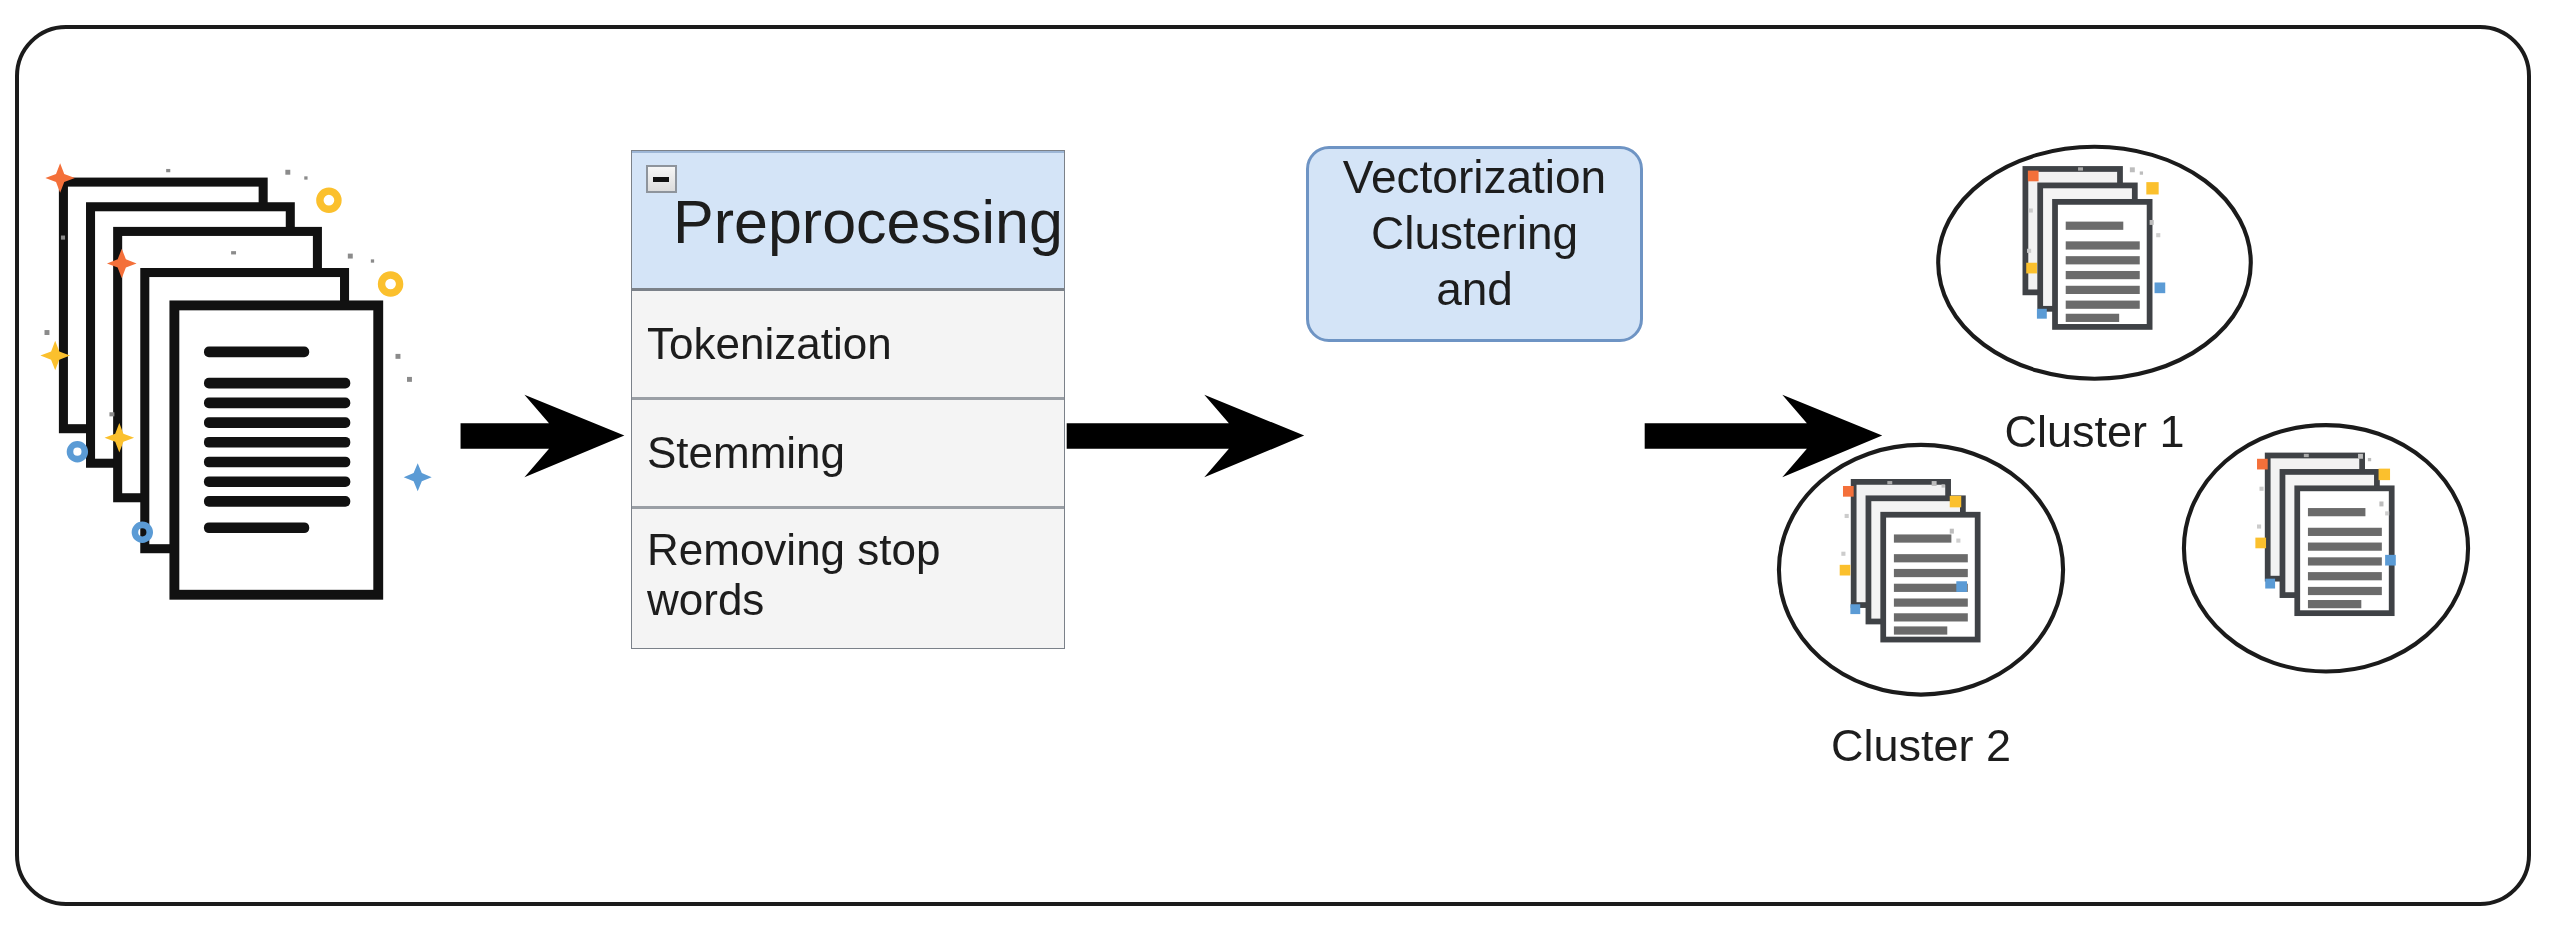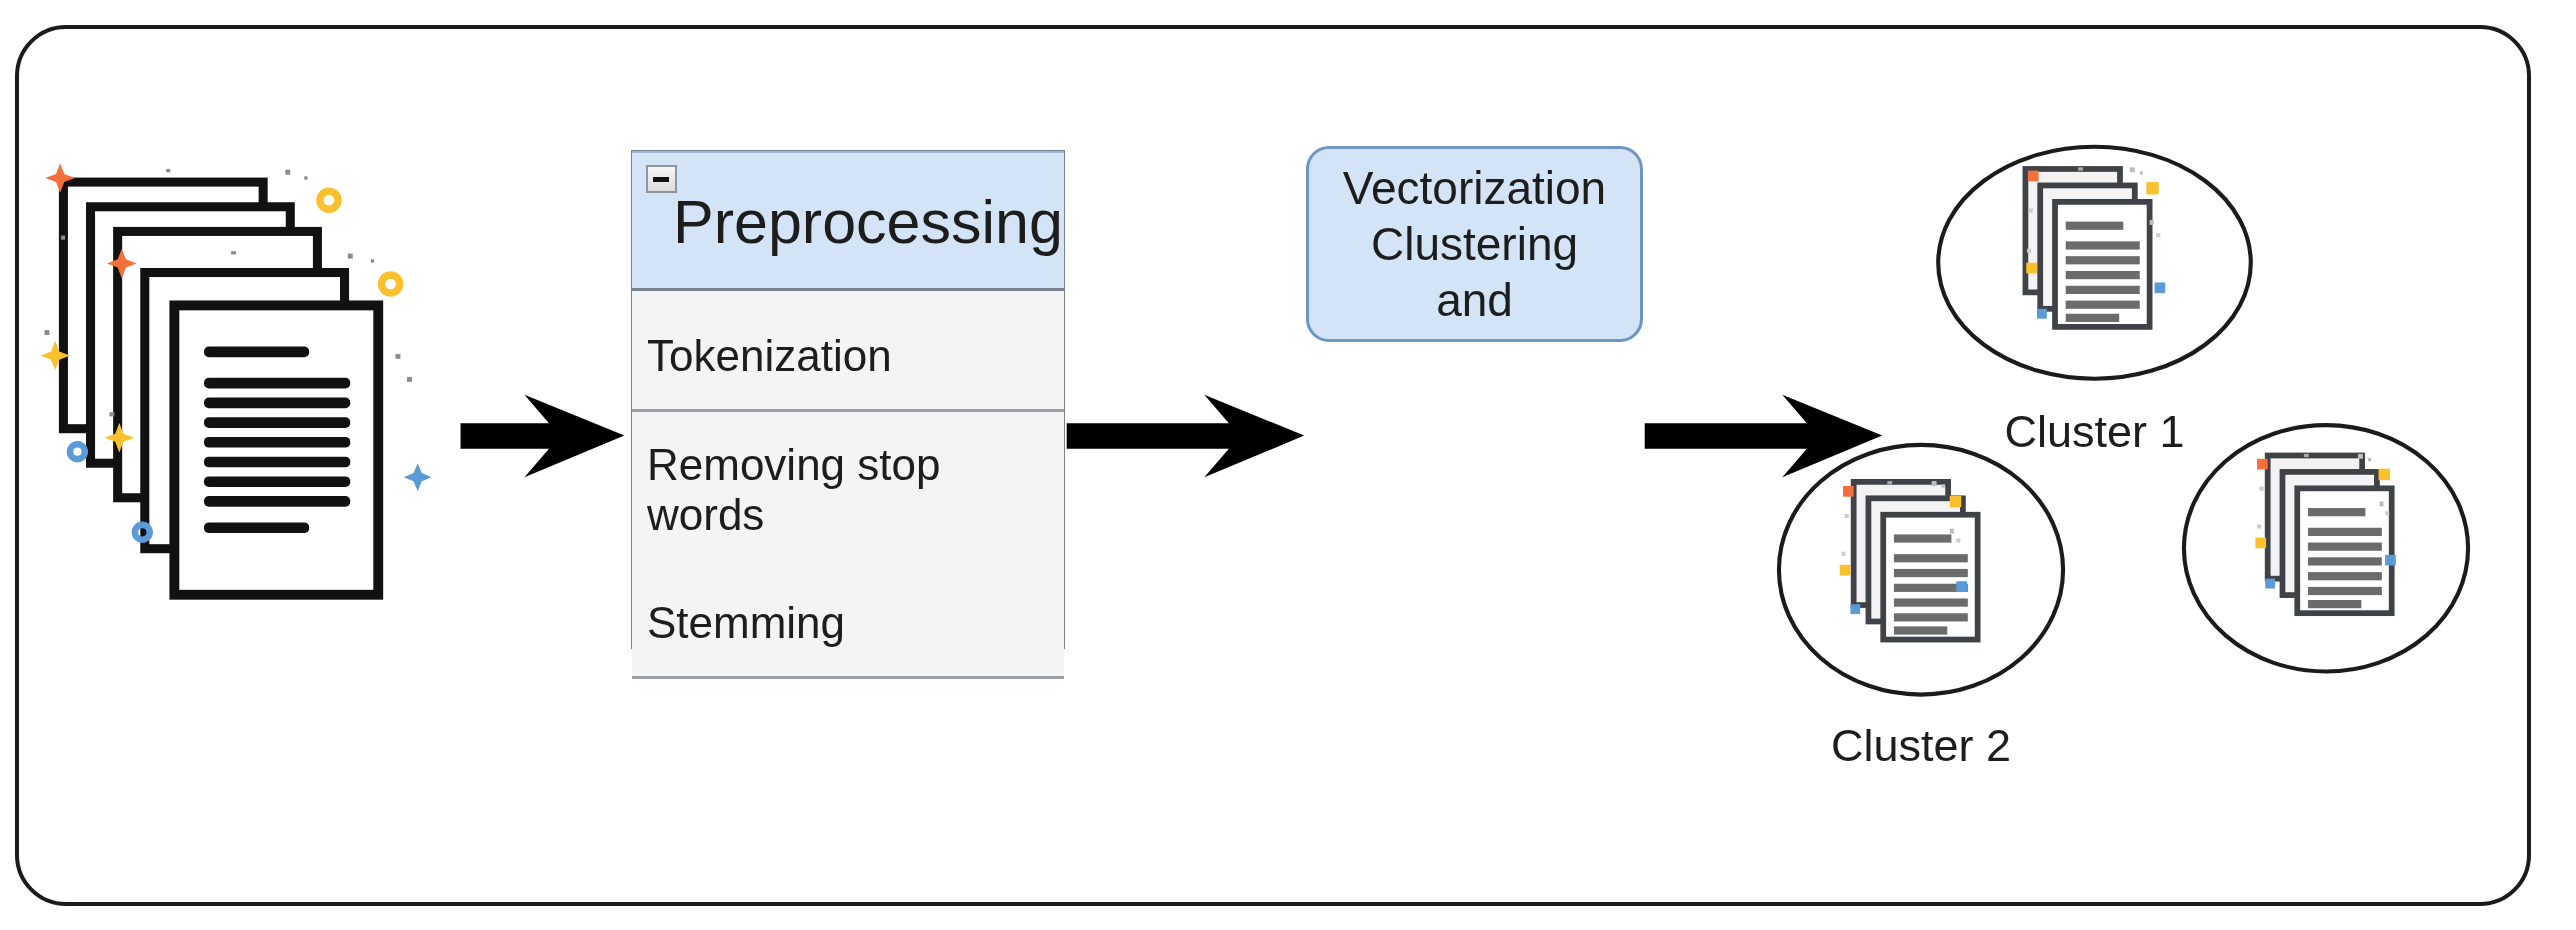--- a/index.html
+++ b/index.html
@@ -42,33 +42,33 @@
   .pp-header-title{
     position:absolute;left:41px;top:39px;right:8.2px;
     font-size:61px;color:#1d1d1d;line-height:1;white-space:nowrap;
   }
   .pp-row{
     box-sizing:border-box;
     background:#f4f4f4;
     border-bottom:3.3px solid #9a9fa5;
     padding:0 15px;
     display:flex;align-items:center;
-    font-size:44px;color:#1d1d1d;margin-top:12px;
+    font-size:44px;color:#1d1d1d;
   }
   .pp-row.r1{height:109px;}
   .pp-row.r2{height:109px;}
   .pp-row.r3{height:134px;border-bottom:none;align-items:flex-start;padding-top:16.4px;line-height:1.12;}
   .pp-row.r3 span{display:block;}
 
   
   .vec-box{
     position:absolute;left:1306px;top:146px;width:337px;height:196px;
     background:#d4e4f7;border:3.3px solid #6e94c4;border-radius:23px;
     box-sizing:border-box;
-    display:flex;align-items:center;justify-content:center;
+    display:flex;justify-content:center;
     text-align:center;font-size:46px;color:#1d1d1d;line-height:1.22;
     padding:0 8.2px;
   }
   .vec-box-inner{width:100%;}
 
   
   .arrow{position:absolute;}
 
   
   .cluster{position:absolute;}
@@ -164,25 +164,25 @@
   <div class="pp-table">
     <div class="pp-header">
       <span class="pp-collapse">
           <i></i>
         </span>
       <span class="pp-header-title">Preprocessing</span>
     </div>
     <div class="pp-row r1">
       <span>Tokenization</span>
     </div>
+    <div class="pp-row r2">
+      <span>Stemming</span>
+    </div>
     <div class="pp-row r3">
       <span>Removing stop words</span>
-    </div>
-    <div class="pp-row r2">
-      <span>Stemming</span>
     </div>
   </div>
 
   <div class="arrow" style="left:1066px;top:393px;">
     <svg width="243" height="86" viewBox="0 0 295 105" xmlns="http://www.w3.org/2000/svg">
       <path d="M0 37 L198 37 L168 2 L290 52 L168 103 L198 68 L0 68 Z" fill="#000000"></path>
     </svg>
   </div>
 
   <div class="vec-box">

